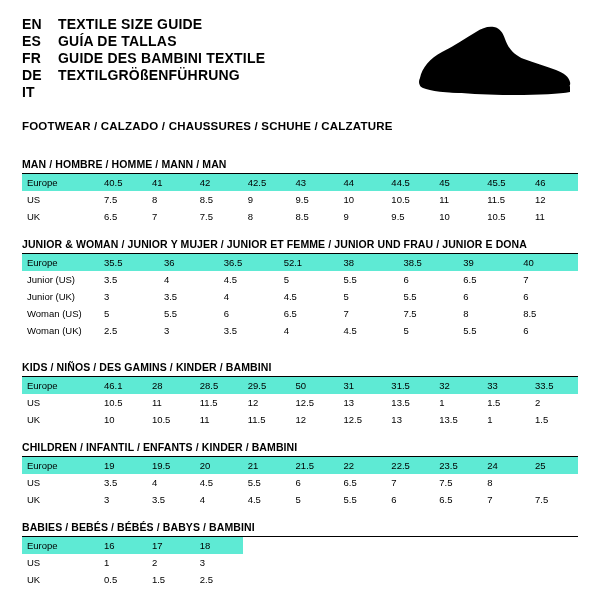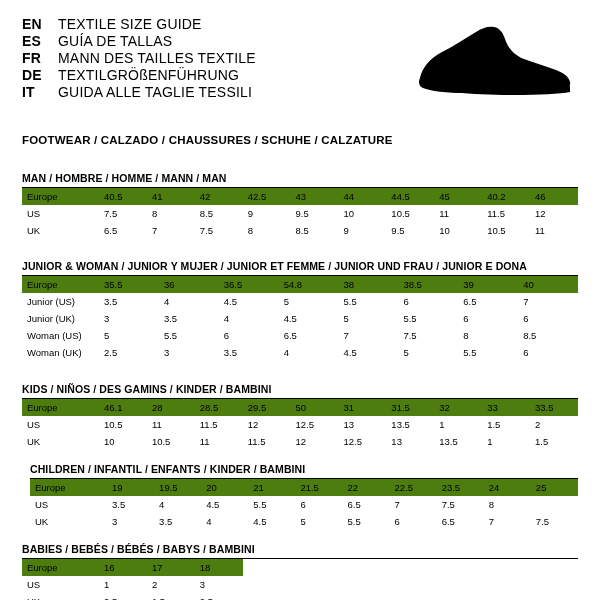--- a/index.html
+++ b/index.html
@@ -36,36 +36,36 @@
     height: 17px;
     font-size: 14px;
     letter-spacing: 0.2px;
   }
   .lang-code {
     width: 36px;
     flex: none;
     font-weight: bold;
   }
   .lang-title {
-    font-weight: normal;
+    font-weight: bold;
     text-align: right;
   }
   .shoe-wrap {
     position: absolute;
     right: 4px;
     top: 8px;
     width: 190px;
     height: 78px;
   }
   .shoe-wrap svg {
     display: block;
   }
 
   .footwear-line {
-    margin-top: 26px;
+    margin-top: 12px;
     font-size: 11.5px;
     font-weight: bold;
     letter-spacing: 0.2px;
   }
 
   
   .section {
     margin-top: 18px;
   }
   .section-title {
@@ -83,62 +83,61 @@
     font-size: 9.5px;
   }
   table.size td {
     height: 17px;
     padding: 0 0 0 5px;
     vertical-align: middle;
     white-space: nowrap;
     overflow: hidden;
   }
   table.size tr.shaded td {
-    background: #4d7c0f;
+    background: #5eead4;
   }
   table.size td.label {
     width: 72px;
   }
   
   .babies table.size tr.shaded td.empty {
     background: transparent;
   }
 
   .sec-man { margin-top: 26px; }
-  .sec-junior { margin-top: 21px; }
+  .sec-junior { margin-top: 13px; }
   .sec-kids { margin-top: 22px; }
-  .sec-children { margin-top: 13px; margin-left: 8px; }
+  .sec-children { margin-top: 13px; }
   .sec-babies { margin-top: 13px; }
 </style>
 </head>
 <body>
 
 <div class="page">
 
   <div class="header">
     <div class="lang-list">
       <div class="lang-row">
         <span class="lang-code">EN</span>
         <span class="lang-title">TEXTILE SIZE GUIDE</span>
       </div>
       <div class="lang-row">
         <span class="lang-code">ES</span>
         <span class="lang-title">GUÍA DE TALLAS</span>
       </div>
       <div class="lang-row">
         <span class="lang-code">FR</span>
-        <span class="lang-title">MANN DES TAILLES TEXTILE</span>
+        <span class="lang-title">GUIDE DES BAMBINI TEXTILE</span>
       </div>
       <div class="lang-row">
         <span class="lang-code">DE</span>
         <span class="lang-title">TEXTILGRÖßENFÜHRUNG</span>
       </div>
       <div class="lang-row">
         <span class="lang-code">IT</span>
-        <span class="lang-title">GUIDA ALLE TAGLIE TESSILI</span>
       </div>
     </div>
 
     <div class="shoe-wrap">
       <svg viewBox="0 0 190 78" width="190" height="78" aria-hidden="true">
         <path fill="#000000" d="M36 54 C38 44 46 34 58 28 C70 22 82 14 92 8 C98 4 104 2 110 3 C116 4 119 9 121 15 C124 24 130 31 140 35 C150 39 162 42 172 46 C180 49 185 53 186 58 C187 62 184 65 178 66 C160 68 120 69 84 69 C62 69 46 67 39 64 C35 62 34 58 36 54 Z"></path>
         <path fill="#000000" d="M36 62 C50 68 90 71 130 71 C156 71 176 70 186 68 L186 62 C176 65 150 66 120 66 C88 66 56 65 38 60 Z"></path>
       </svg>
     </div>
   </div>
@@ -152,21 +151,21 @@
         <tr class="shaded">
           <td class="label">Europe</td>
           <td>40.5</td>
           <td>41</td>
           <td>42</td>
           <td>42.5</td>
           <td>43</td>
           <td>44</td>
           <td>44.5</td>
           <td>45</td>
-          <td>40.2</td>
+          <td>45.5</td>
           <td>46</td>
         </tr>
         <tr>
           <td class="label">US</td>
           <td>7.5</td>
           <td>8</td>
           <td>8.5</td>
           <td>9</td>
           <td>9.5</td>
           <td>10</td>
@@ -194,21 +193,21 @@
 
   <div class="section sec-junior">
     <div class="section-title">JUNIOR &amp; WOMAN / JUNIOR Y MUJER / JUNIOR ET FEMME / JUNIOR UND FRAU / JUNIOR E DONA</div>
     <table class="size">
       <tbody>
         <tr class="shaded">
           <td class="label">Europe</td>
           <td>35.5</td>
           <td>36</td>
           <td>36.5</td>
-          <td>54.8</td>
+          <td>52.1</td>
           <td>38</td>
           <td>38.5</td>
           <td>39</td>
           <td>40</td>
         </tr>
         <tr>
           <td class="label">Junior (US)</td>
           <td>3.5</td>
           <td>4</td>
           <td>4.5</td>

